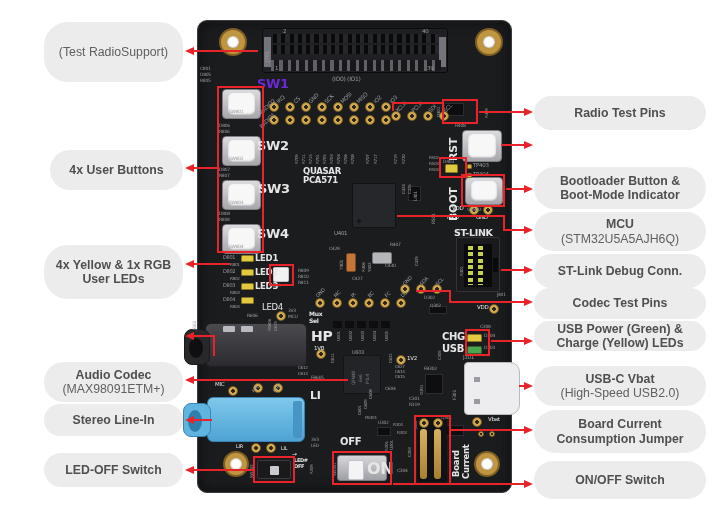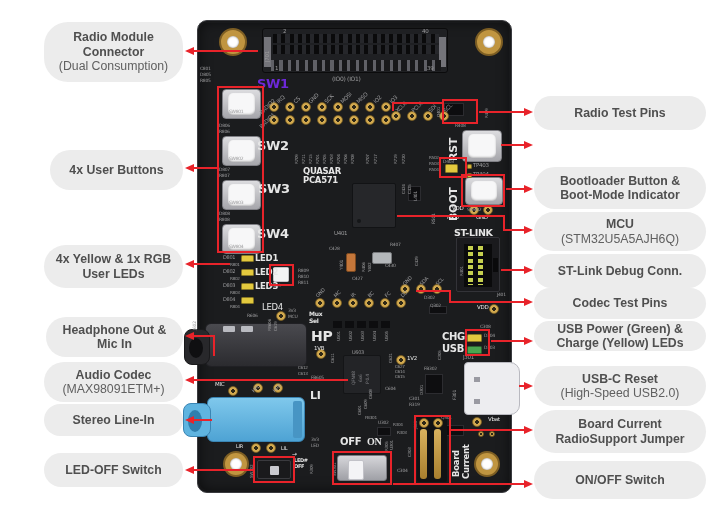--- a/index.html
+++ b/index.html
@@ -360,21 +360,21 @@
       <span class="sv" style="left: 250px; top: 478px; font-size: 4.2px; color: rgb(155, 155, 157);">SW302</span>
       <span style="left: 292px; top: 451px; font-size: 6px; color: rgb(230, 230, 230);">→</span>
       <span style="left: 294px; top: 458px; font-size: 5px; color: rgb(230, 230, 230); font-weight: bold;">LED#</span>
       <span style="left: 294px; top: 464px; font-size: 5px; color: rgb(230, 230, 230); font-weight: bold;">OFF</span>
       <span class="sv" style="left: 310px; top: 474px; font-size: 4.2px; color: rgb(155, 155, 157);">R309</span>
       <span class="sv" style="left: 333px; top: 476px; font-size: 4.2px; color: rgb(155, 155, 157);">SW301</span>
       <span class="sv" style="left: 390px; top: 450px; font-size: 4.2px; color: rgb(155, 155, 157);">U301</span>
       <span style="left: 311px; top: 438px; font-size: 4.5px; color: rgb(155, 155, 157);">3V3</span>
       <span style="left: 311px; top: 444px; font-size: 4.5px; color: rgb(155, 155, 157);">LED</span>
       <span style="left: 340px; top: 437px; font-size: 10px; color: rgb(230, 230, 230); font-weight: bold;">OFF</span>
-      <span style="left: 367px; top: 437px; font-size: 10px; color: rgb(230, 230, 230); font-weight: bold; font-family: Liberation Serif, serif;">ON</span>
+      <span style="left: 367px; top: 461px; font-size: 16px; color: rgb(230, 230, 230); font-weight: bold;">ON</span>
       <span style="left: 223px; top: 255px; font-size: 5px; color: rgb(155, 155, 157);">D801</span>
       <span style="left: 255px; top: 254px; font-size: 8.5px; color: rgb(230, 230, 230); font-weight: bold;">LED1</span>
       <span style="left: 230px; top: 263px; font-size: 4.2px; color: rgb(155, 155, 157);">R801</span>
       <span style="left: 223px; top: 269px; font-size: 5px; color: rgb(155, 155, 157);">D802</span>
       <span style="left: 255px; top: 268px; font-size: 8.5px; color: rgb(230, 230, 230); font-weight: bold;">LED2</span>
       <span style="left: 230px; top: 277px; font-size: 4.2px; color: rgb(155, 155, 157);">R802</span>
       <span style="left: 223px; top: 283px; font-size: 5px; color: rgb(155, 155, 157);">D803</span>
       <span style="left: 255px; top: 282px; font-size: 8.5px; color: rgb(230, 230, 230); font-weight: bold;">LED3</span>
       <span style="left: 230px; top: 291px; font-size: 4.2px; color: rgb(155, 155, 157);">R803</span>
       <span style="left: 223px; top: 297px; font-size: 5px; color: rgb(155, 155, 157);">D804</span>
@@ -433,33 +433,28 @@
   <div class="rl" style="left:491px;top:340px;width:33px;"></div>
   <div class="tri r" style="left:524px;top:337px;"></div>
   <div class="rl" style="left:519px;top:385px;width:5px;"></div>
   <div class="tri r" style="left:524px;top:382px;"></div>
   <div class="rl" style="left:451px;top:429px;width:73px;"></div>
   <div class="tri r" style="left:524px;top:426px;"></div>
   <div class="rl" style="left:393px;top:483px;width:131px;"></div>
   <div class="tri r" style="left:524px;top:480px;"></div>
 
   <div class="pill" style="left:44px;top:22px;width:139px;height:60px;">
-    <span class="pl1">Radio Module Connector</span>
-    <span class="pl2">(Dual Consumption)</span>
+    <span class="pl2">(Test RadioSupport)</span>
   </div>
   <div class="pill" style="left:50px;top:150px;width:133px;height:40px;">
     <span class="pl1">4x User Buttons</span>
 
   </div>
-  <div class="pill" style="left:44px;top:245px;width:139px;height:43px;align-items:flex-end;">
+  <div class="pill" style="left:44px;top:245px;width:139px;height:54px;align-items:flex-end;">
     <span class="pl1">4x Yellow &amp; 1x RGB User LEDs</span>
-
-  </div>
-  <div class="pill" style="left:46px;top:317px;width:137px;height:40px;">
-    <span class="pl1">Headphone Out &amp; Mic In</span>
 
   </div>
   <div class="pill" style="left:44px;top:362px;width:139px;height:40px;">
     <span class="pl1">Audio Codec</span>
     <span class="pl2">(MAX98091ETM+)</span>
   </div>
   <div class="pill" style="left:44px;top:404px;width:139px;height:32px;">
     <span class="pl1">Stereo Line-In</span>
 
   </div>
@@ -486,25 +481,25 @@
   </div>
   <div class="pill" style="left:534px;top:288px;width:172px;height:31px;">
     <span class="pl1">Codec Test Pins</span>
 
   </div>
   <div class="pill" style="left:534px;top:321px;width:172px;height:30px;">
     <span class="pl1">USB Power (Green) &amp; Charge (Yellow) LEDs</span>
 
   </div>
   <div class="pill" style="left:534px;top:366px;width:172px;height:40px;">
-    <span class="pl1">USB-C Reset</span>
+    <span class="pl1">USB-C Vbat</span>
     <span class="pl2">(High-Speed USB2.0)</span>
   </div>
   <div class="pill" style="left:534px;top:410px;width:172px;height:43px;">
-    <span class="pl1">Board Current RadioSupport Jumper</span>
+    <span class="pl1">Board Current Consumption Jumper</span>
 
   </div>
   <div class="pill" style="left:534px;top:461px;width:172px;height:38px;">
     <span class="pl1">ON/OFF Switch</span>
 
   </div>
 
 </div>
 
 </body></html>

